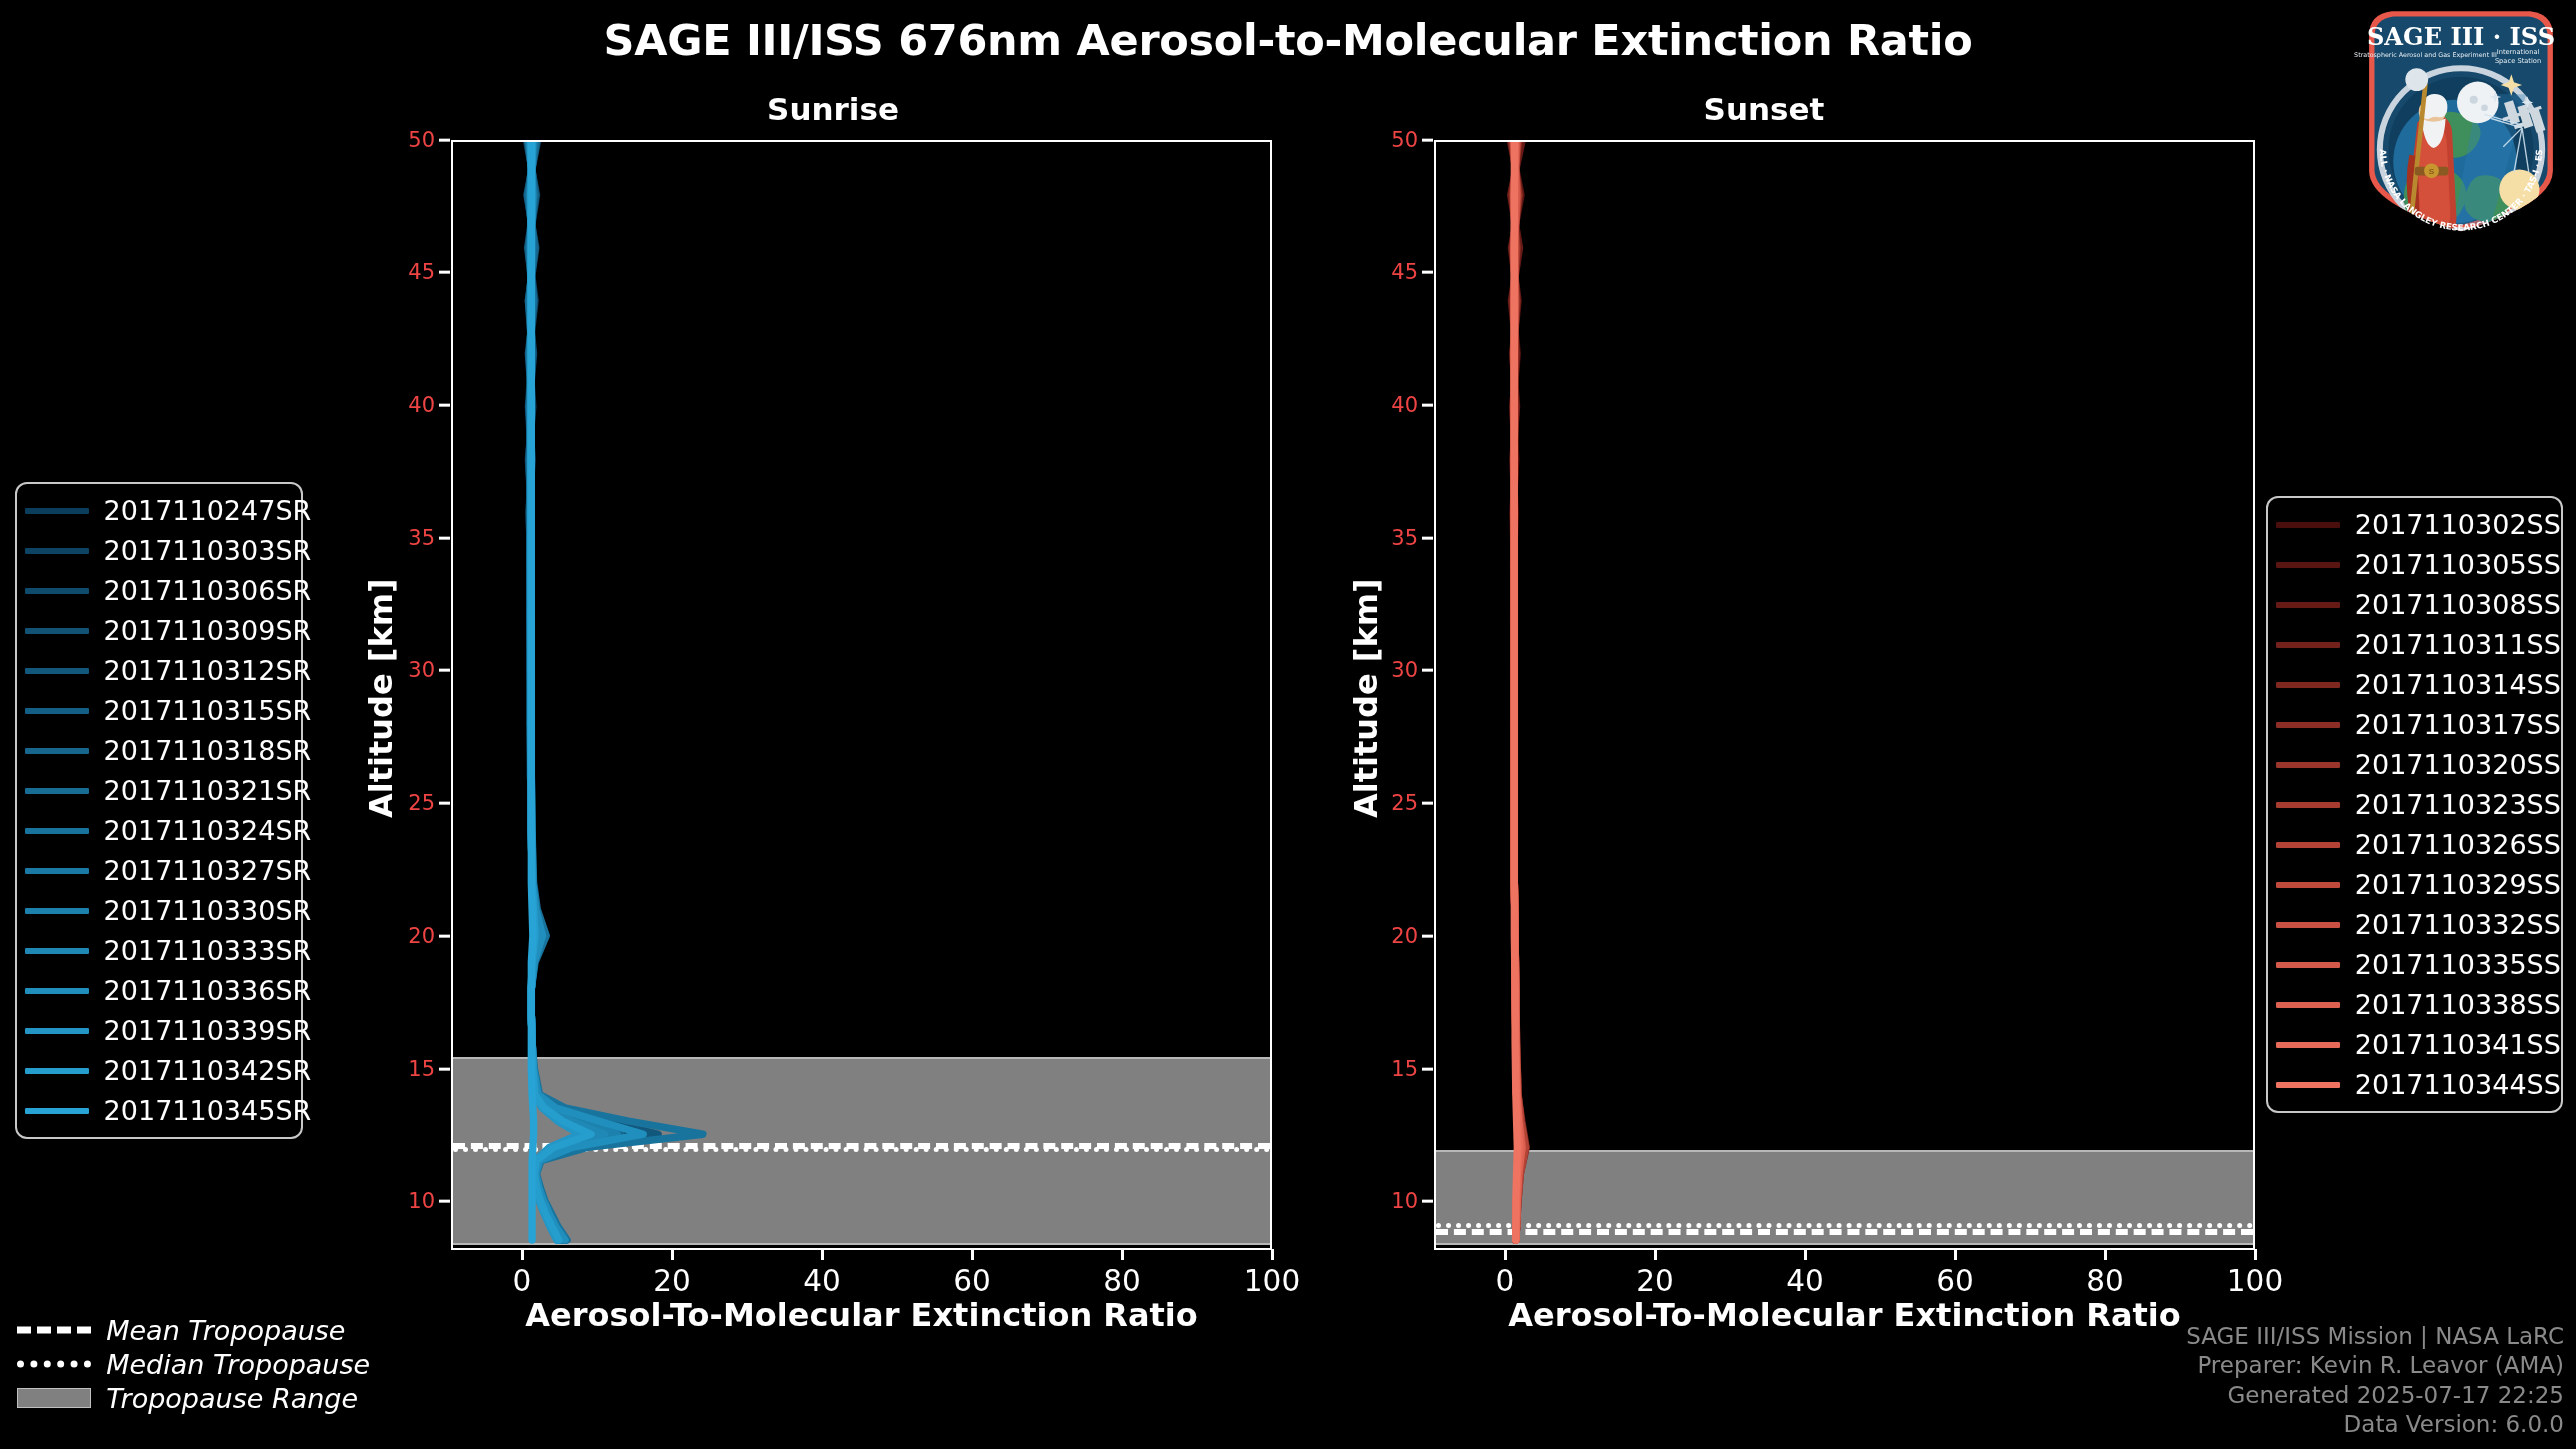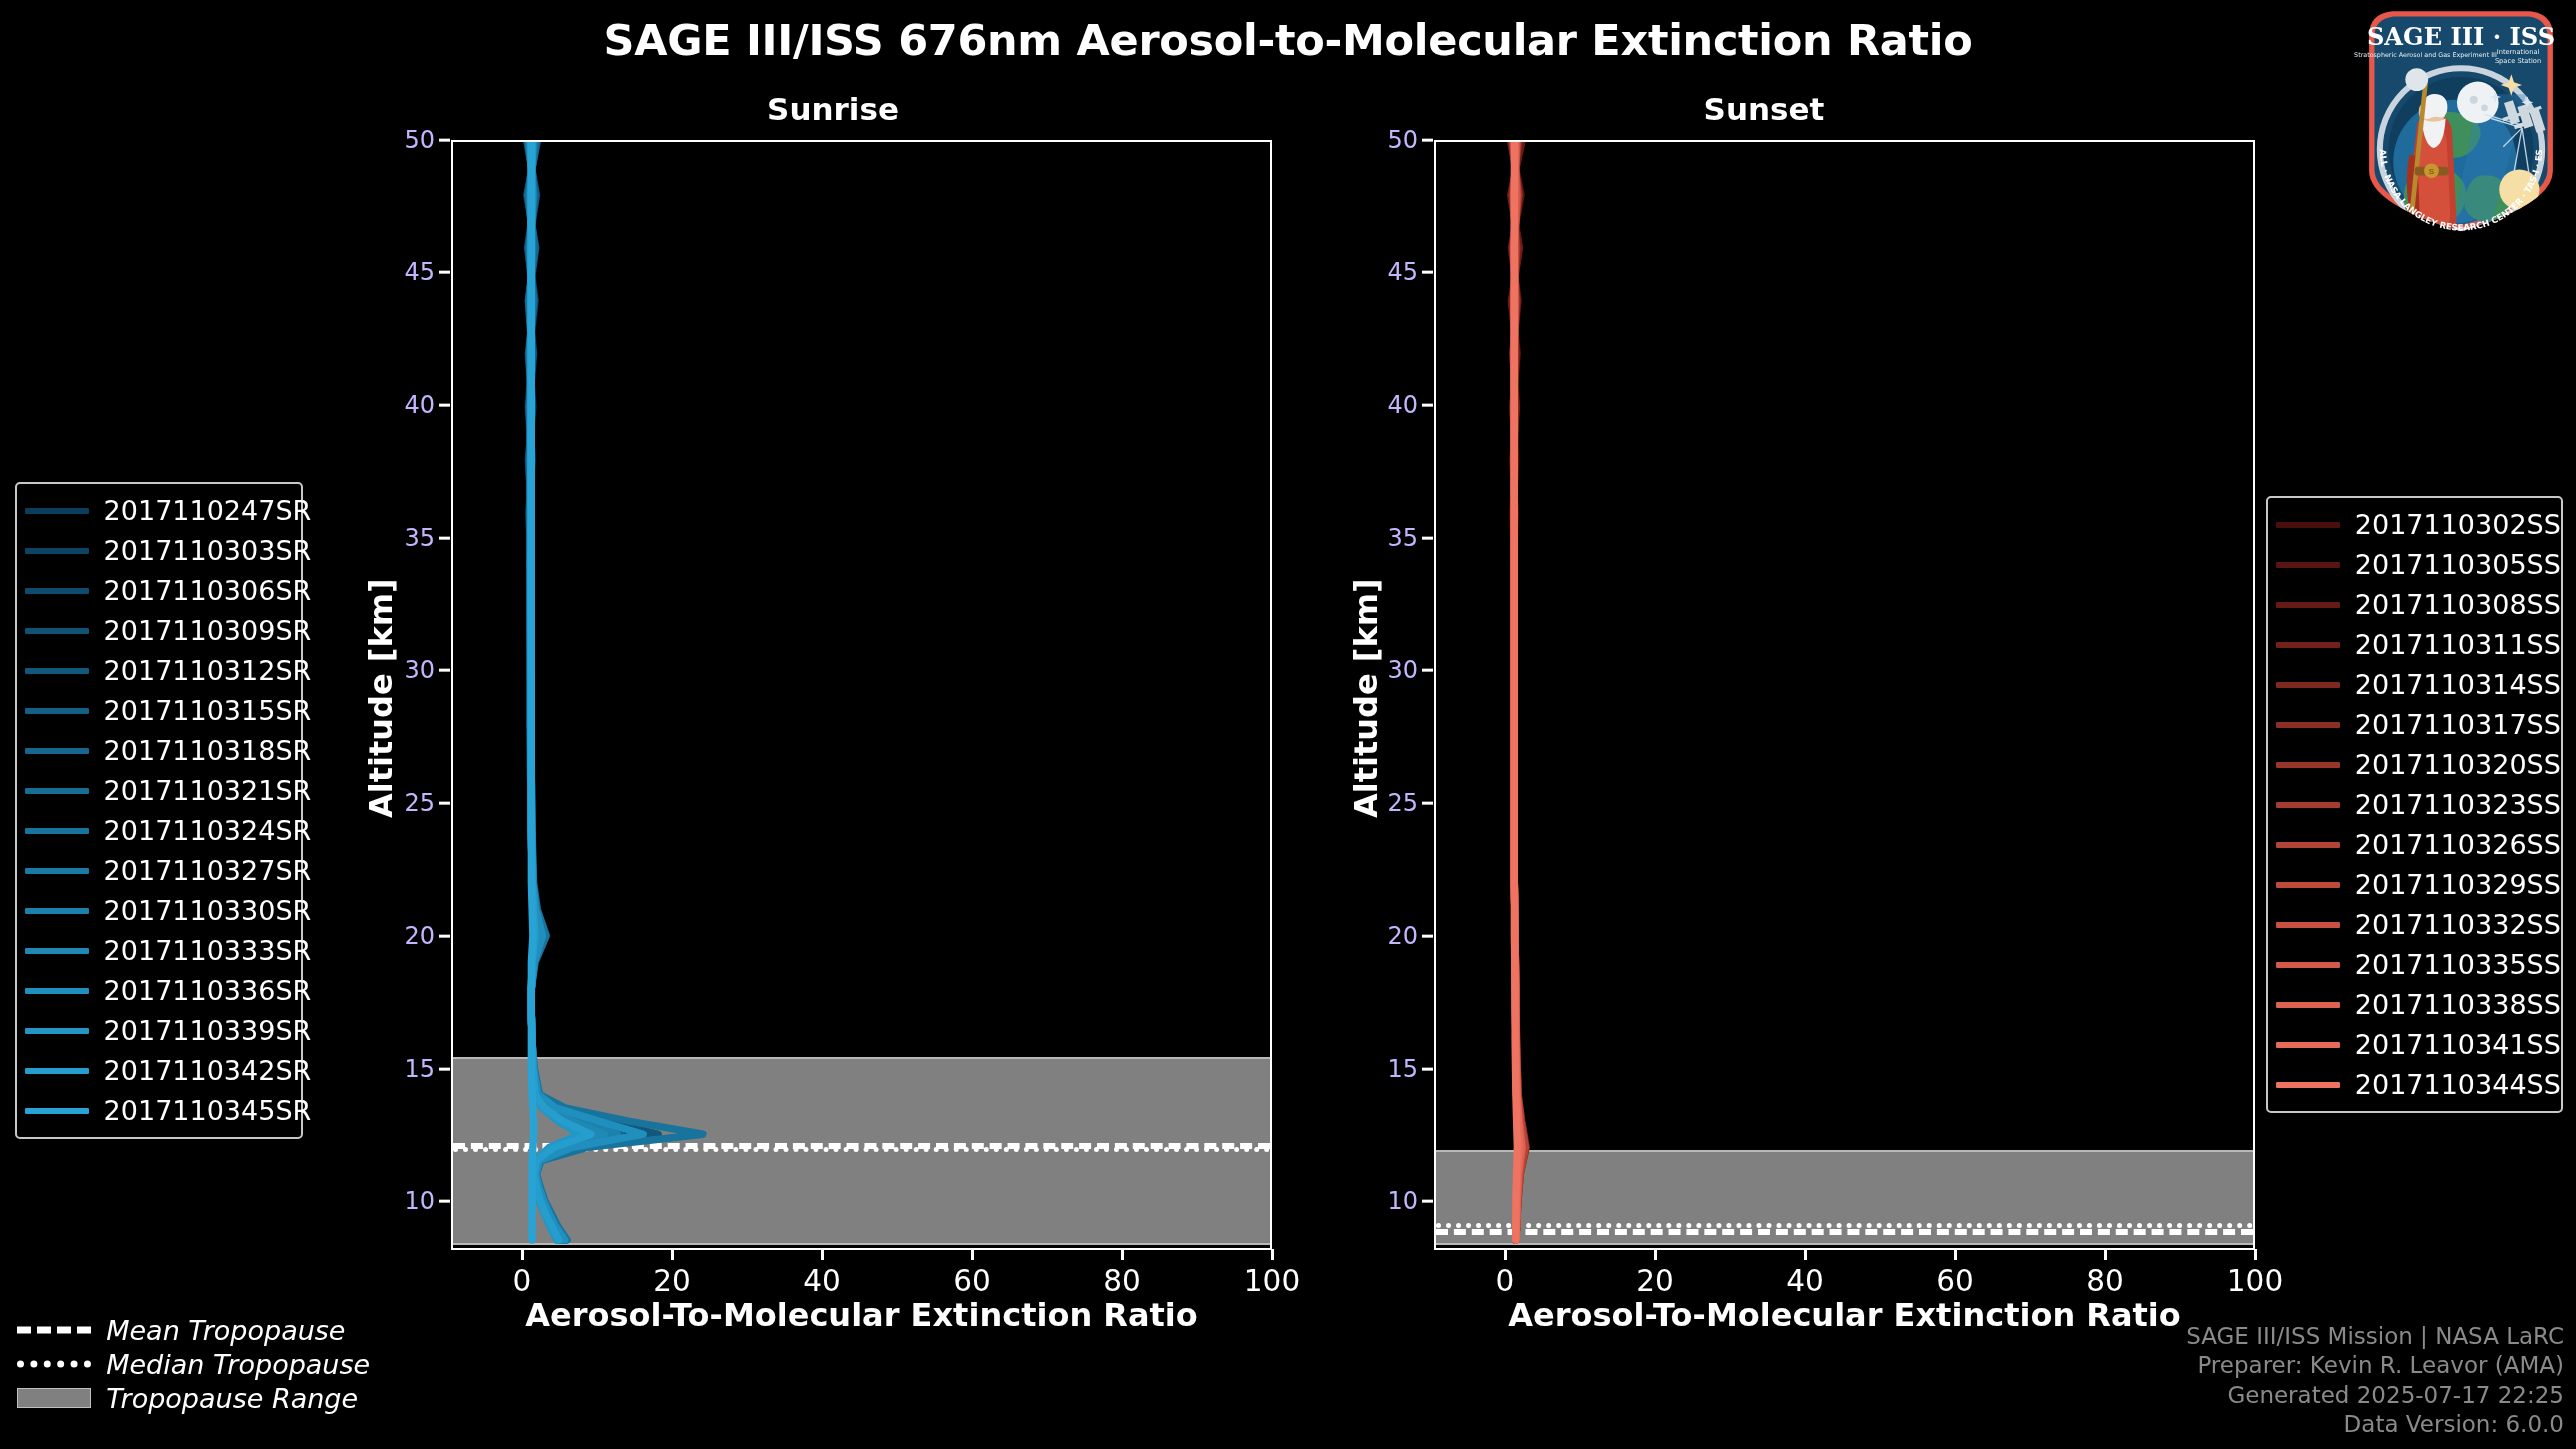--- a/index.html
+++ b/index.html
@@ -60,21 +60,21 @@
   }
   .trop-median {
     border-top: 5.4px dotted #ffffff;
   }
 
   .trace-svg { position: absolute; left: 0; top: 0; width: 100%; height: 100%; }
 
   
   .ytick {
     position: absolute;
-    color: #c4b5fd; font-size: 24px;
+    color: #ef4444; font-size: 21px;
     font-family: "DejaVu Sans", sans-serif;
     text-align: right;
     transform: translateY(-50%);
   }
   .ytick-mark {
     position: absolute; height: 2.7px; width: 10.7px; background:#fff;
     transform: translateY(-50%);
   }
   .xtick {
     position: absolute;
@@ -105,21 +105,21 @@
     white-space: nowrap;
   }
   #ylabel-left  { left: 362px;  top: 818px; }
   #ylabel-right { left: 1347px; top: 818px; }
 
   
   .legend-box {
     position: absolute;
     background: #000;
     border: 2px solid #c8c8c8;
-    border-radius: 5px;
+    border-radius: 12px;
     padding: 6.7px 10.7px 6.7px 8px;
     box-sizing: border-box;
   }
   #legend-sunrise { left: 14.8px;   top: 482px; width: 288px; }
   #legend-sunset  { left: 2266px; top: 496px; width: 297px; }
 
   .legend-row {
     display: flex; align-items: center;
     height: 40px;
   }

